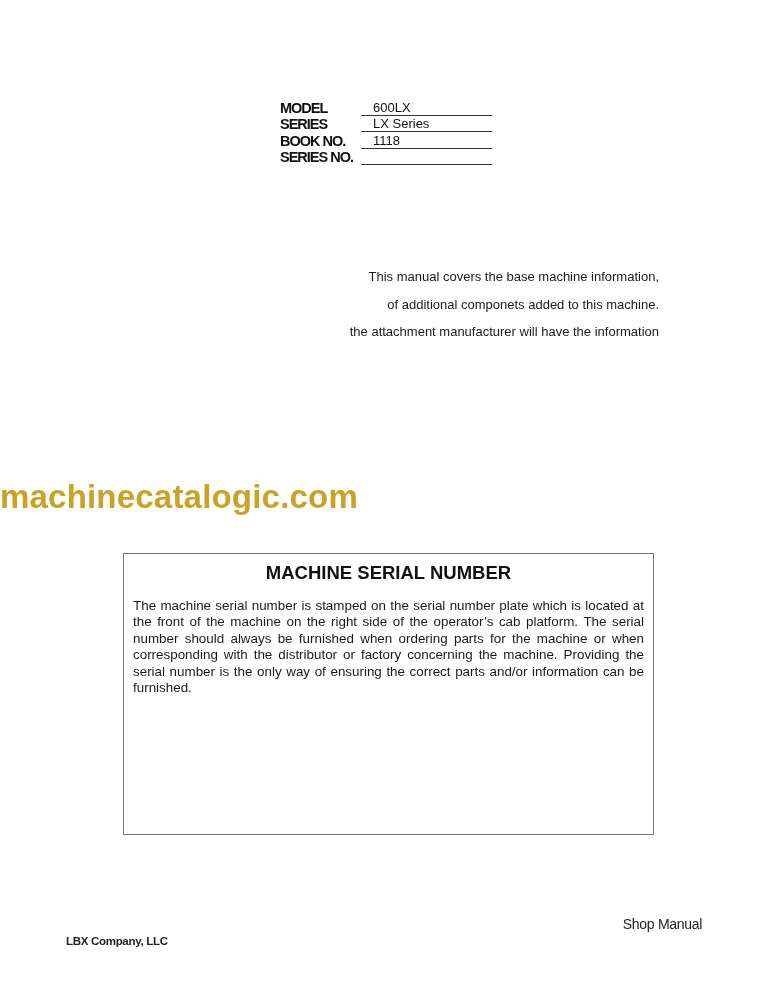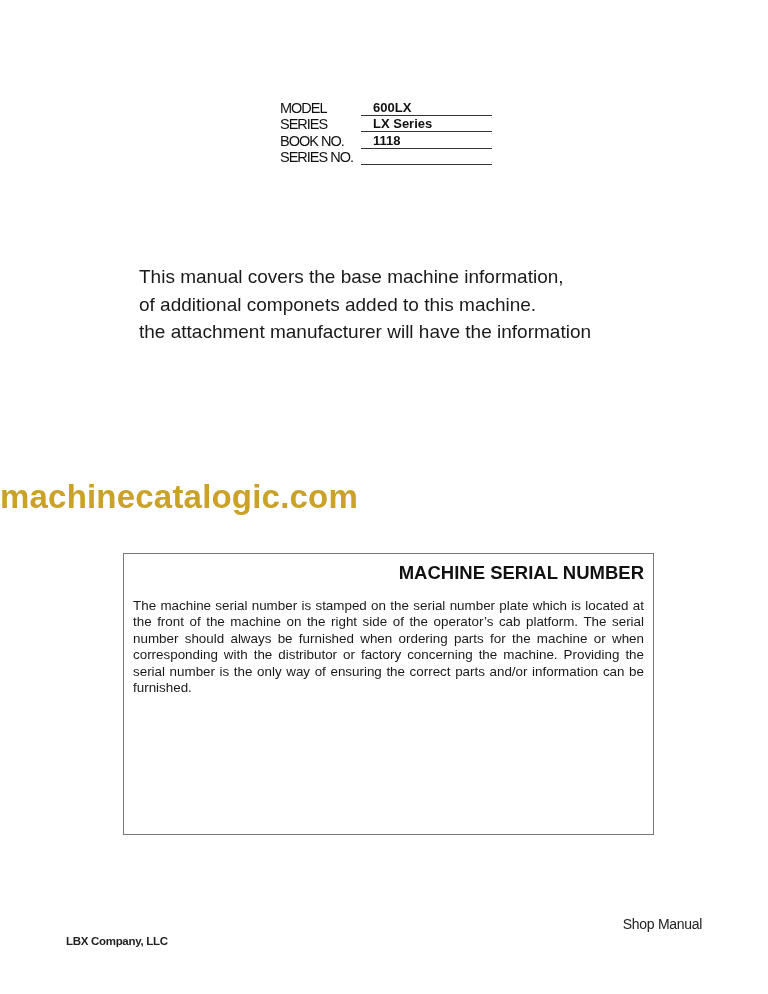--- a/index.html
+++ b/index.html
@@ -21,49 +21,50 @@
       top: 99px;
       width: 212px;
     }
     .info-row {
       position: relative;
       height: 16.5px;
       display: flex;
       align-items: flex-end;
     }
     .info-label {
-      font-weight: normal;
+      font-weight: bold;
       font-size: 14.5px;
       letter-spacing: -1px;
       line-height: 16px;
       white-space: nowrap;
       width: 81px;
     }
     .info-value {
       position: absolute;
       left: 81px;
       right: 0;
       bottom: 0;
       height: 16px;
       border-bottom: 1.5px solid #333;
-      font-weight: bold;
+      font-weight: normal;
       font-size: 13px;
       line-height: 15px;
       padding-left: 12px;
       box-sizing: border-box;
       white-space: nowrap;
     }
     .intro {
       position: absolute;
       left: 139px;
       top: 263px;
       width: 520px;
-      font-size: 19px;
+      font-size: 13px;
       line-height: 27.5px;
       color: #1a1a1a;
+      text-align: right;
     }
     .intro p { margin: 0; }
     .watermark {
       position: absolute;
       left: 0;
       width: 768px;
       top: 477px;
       text-align: left;
       font-weight: bold;
       font-size: 33px;
@@ -75,21 +76,21 @@
       position: absolute;
       left: 123px;
       top: 553px;
       width: 531px;
       height: 282px;
       border: 1.5px solid #777;
       box-sizing: border-box;
       padding: 0 9px 0 9px;
     }
     .serial-title {
-      text-align: right;
+      text-align: center;
       font-weight: bold;
       font-size: 18.5px;
       margin-top: 8px;
       line-height: 22px;
       color: #111;
     }
     .serial-para {
       margin: 14px 0 0 0;
       font-size: 13.4px;
       line-height: 16.4px;

